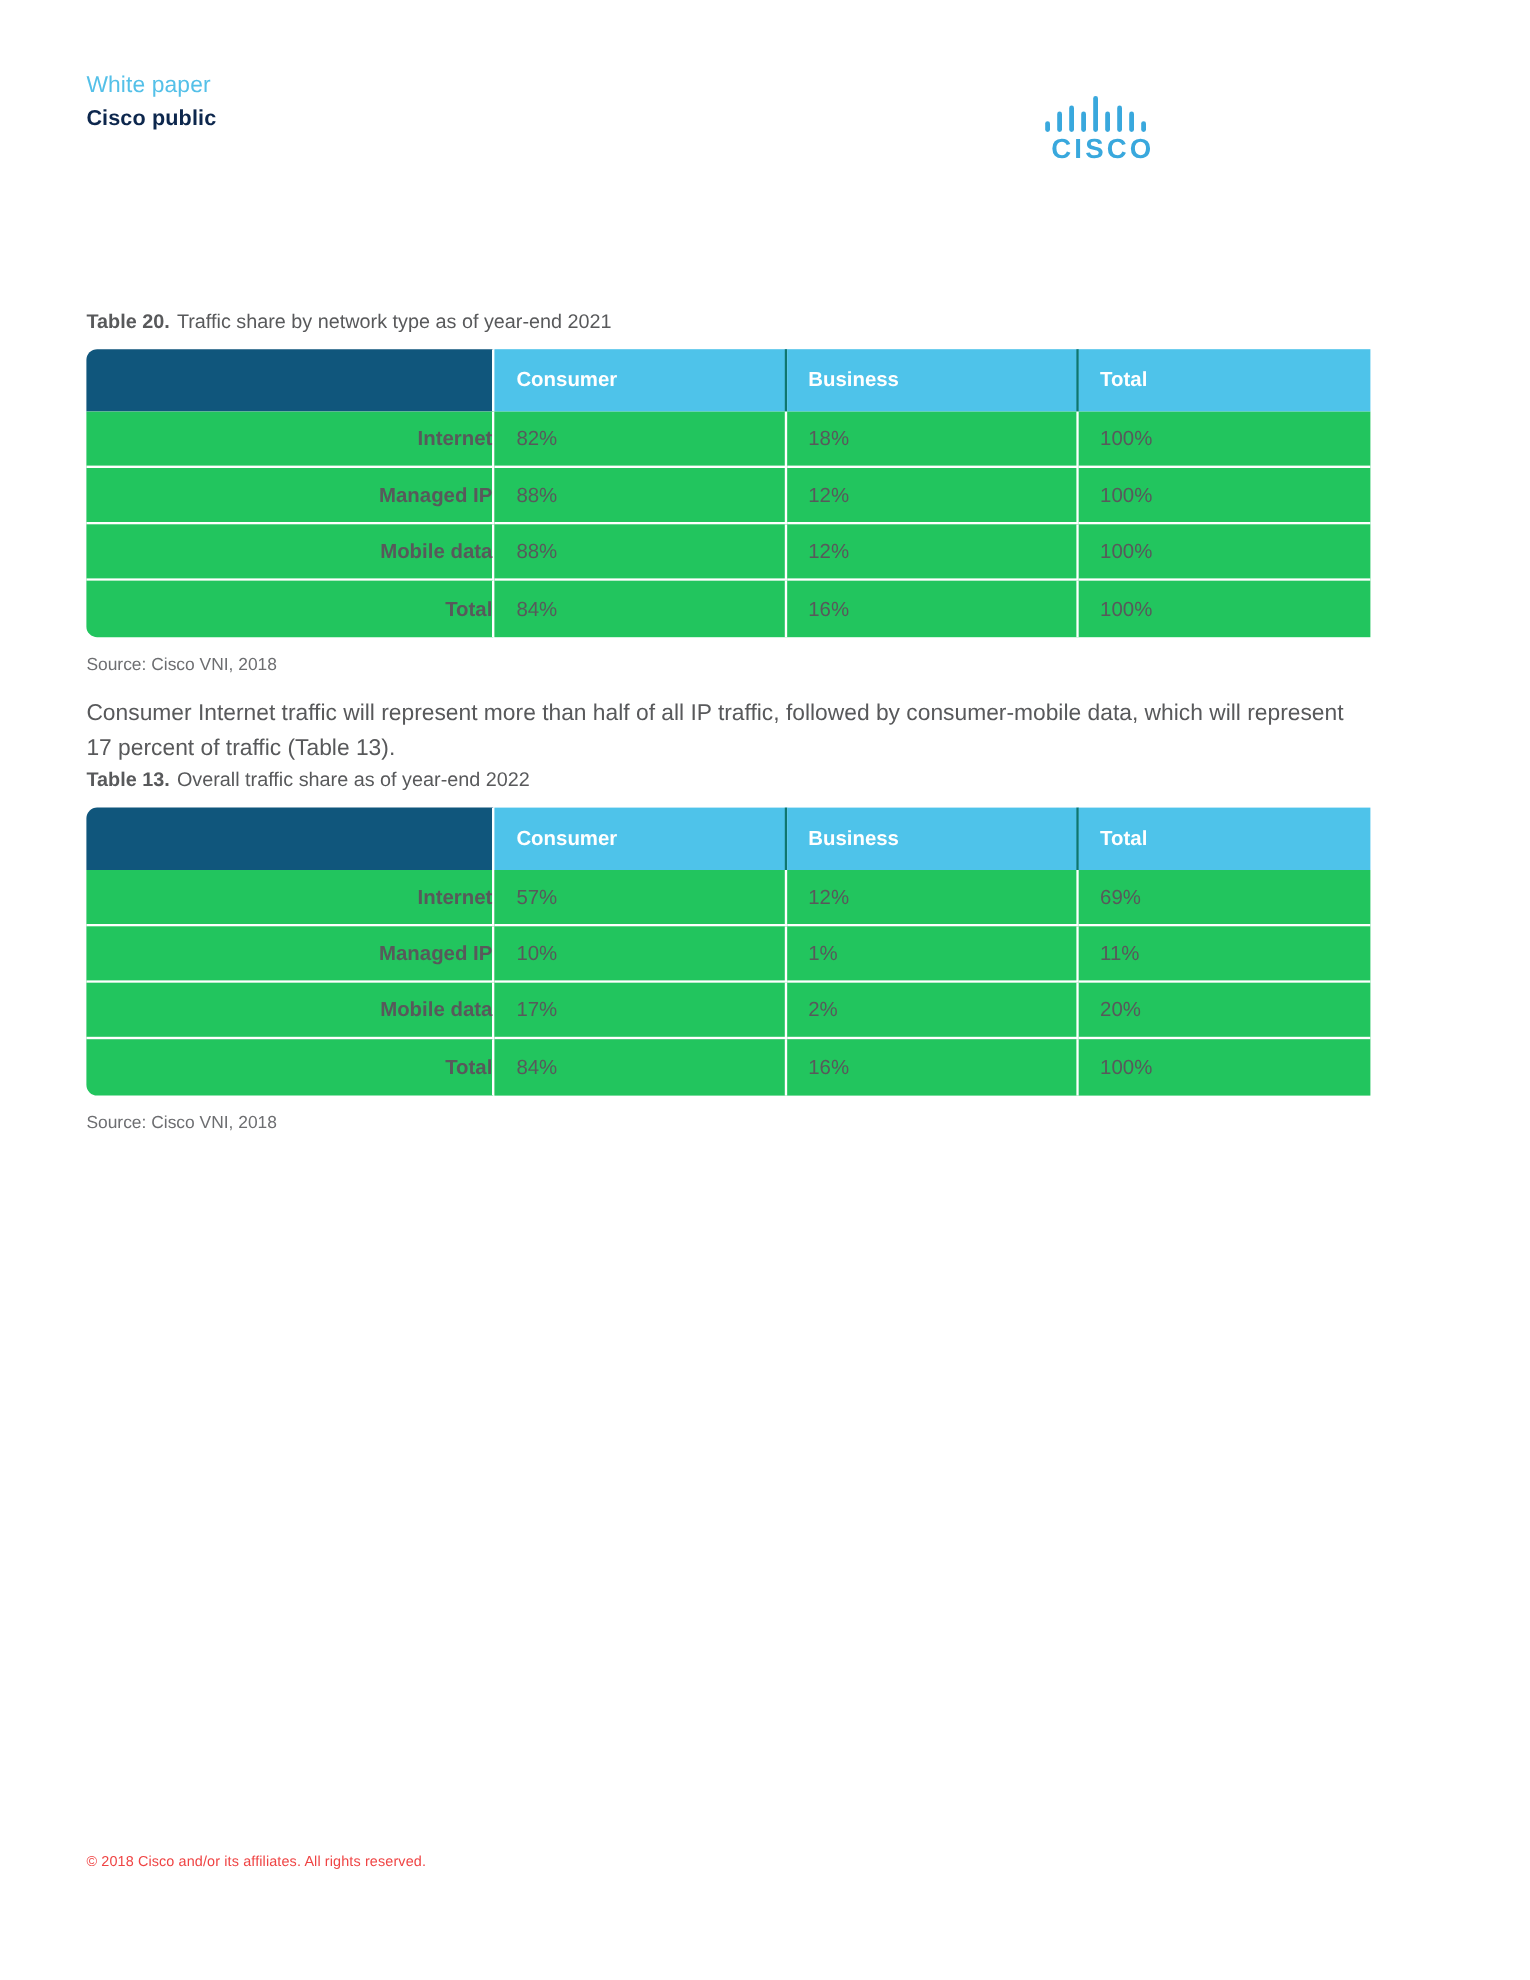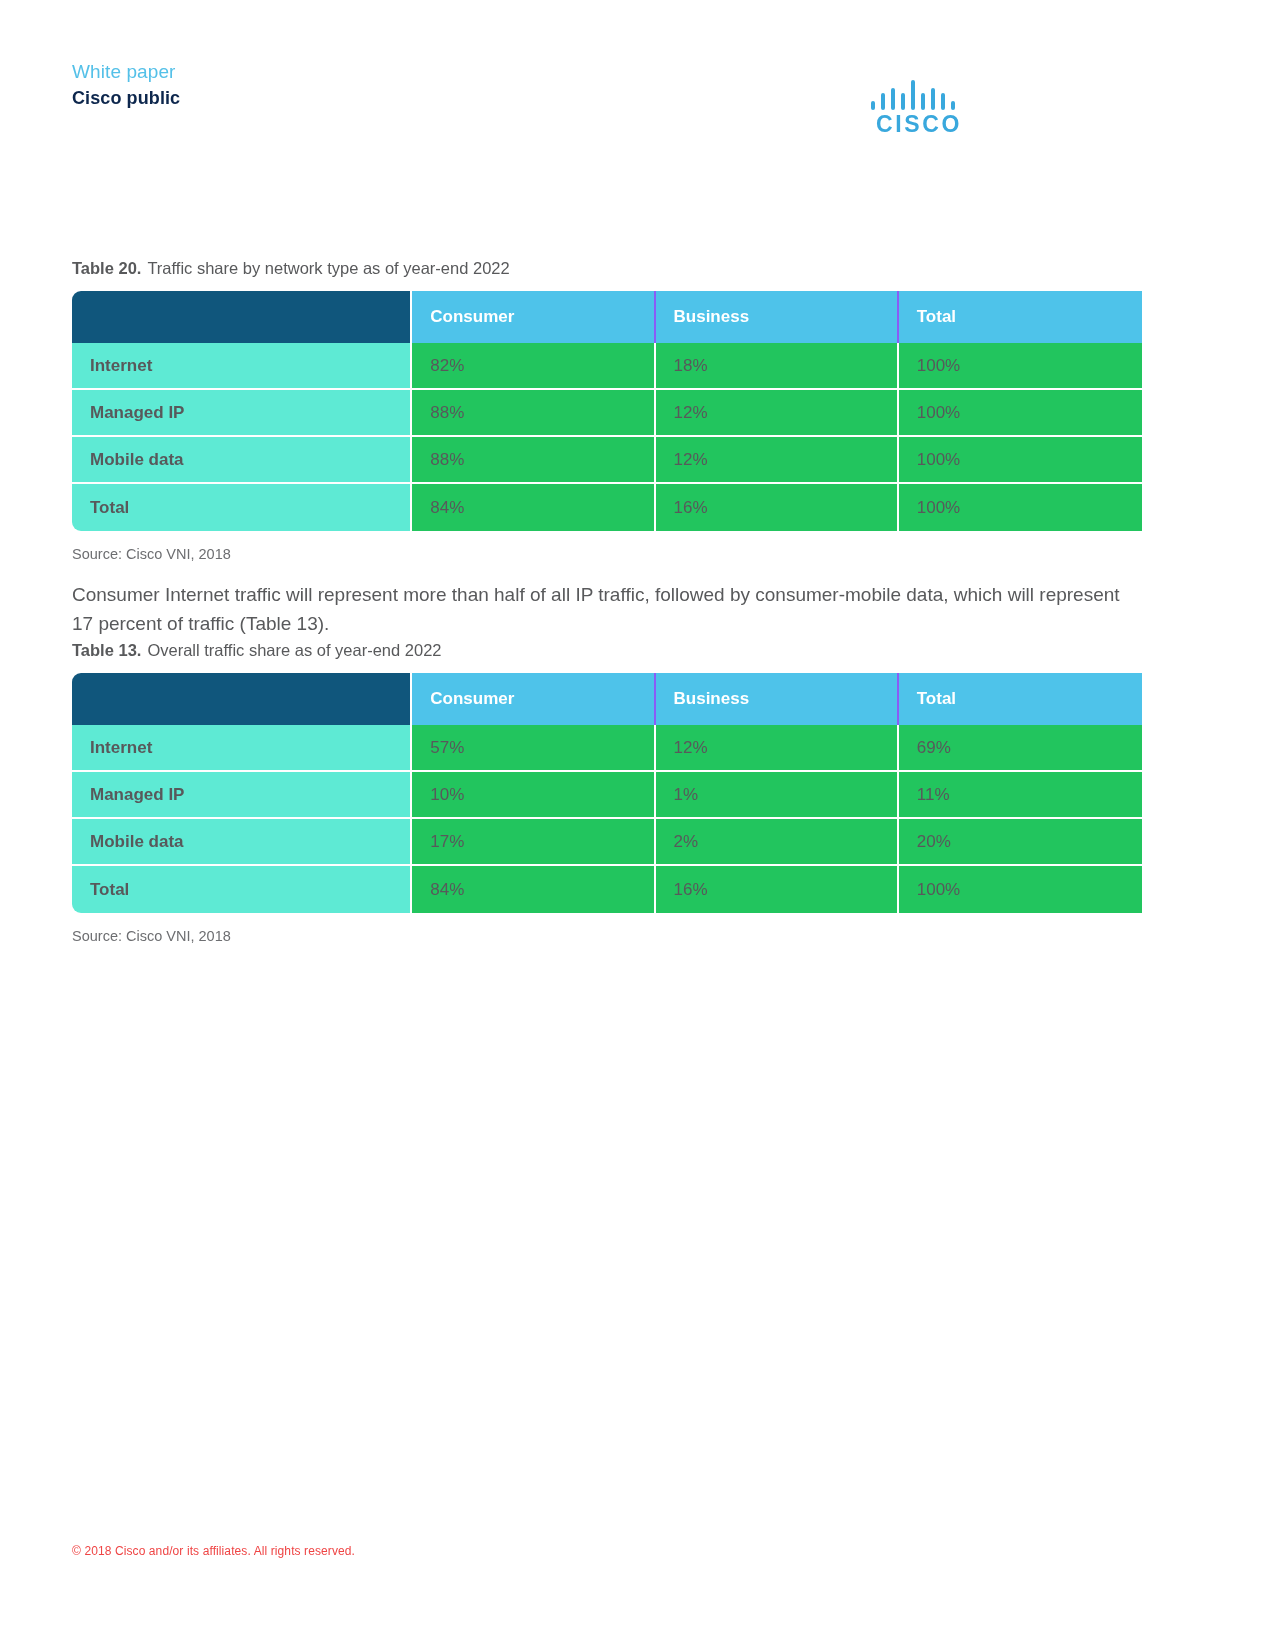--- a/index.html
+++ b/index.html
@@ -119,21 +119,21 @@
   table.data-table col.c-val   { width: 243px; }
 
   .data-table thead th {
     height: 52px;
     background: #4ec3ea;
     color: #ffffff;
     font-size: 17px;
     font-weight: bold;
     text-align: left;
     padding: 0 0 0 18px;
-    border-right: 2px solid #8b5cf6;
+    border-right: 2px solid #0f766e;
     vertical-align: middle;
     box-sizing: border-box;
   }
   .data-table thead th:last-child { border-right: none; }
   .data-table thead th.corner {
     background: #10567c;
     border-right: 2px solid #ffffff;
     border-top-left-radius: 9px;
   }
   .data-table thead th.last-head {
@@ -148,23 +148,24 @@
     padding: 0 0 0 18px;
     border-right: 2px solid #ffffff;
     border-bottom: 2px solid #ffffff;
     vertical-align: middle;
     box-sizing: border-box;
   }
   .data-table tbody td:last-child { border-right: none; }
   .data-table tbody tr:last-child td { border-bottom: none; }
 
   .data-table tbody td.rowlabel {
-    background: #5eead4;
-    font-weight: bold;
-    color: #58595b;
+    background: #22c55e;
+    font-weight: bold;
+    color: #58595b;
+    text-align: right;
   }
   .data-table tbody tr:last-child td.rowlabel {
     border-bottom-left-radius: 9px;
   }
   .data-table tbody tr:last-child td:last-child {
     border-bottom-right-radius: 0px;
   }
 
   .table-source {
     font-size: 14.5px;
@@ -216,21 +217,21 @@
         <i style="left:60px; height:22px;"></i>
         <i style="left:70px; height:17px;"></i>
         <i style="left:80px; height:9px;"></i>
       </div>
       <div class="logo-word">CISCO</div>
     </div>
   </div>
 
   <div class="table-block" id="table-12-block">
     <div class="table-caption">
-      <span class="cap-label">Table 20.</span><span class="cap-text">Traffic share by network type as of year-end 2022</span>
+      <span class="cap-label">Table 20.</span><span class="cap-text">Traffic share by network type as of year-end 2021</span>
     </div>
 
     <table class="data-table">
       <colgroup>
         <col class="c-label">
           <col class="c-val">
           <col class="c-val">
           <col class="c-val">
       </colgroup>
       <thead>

